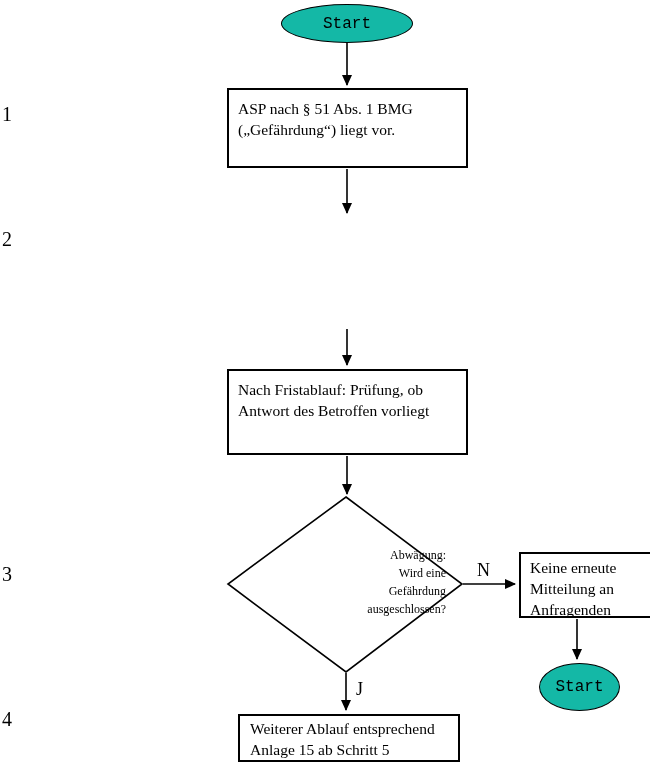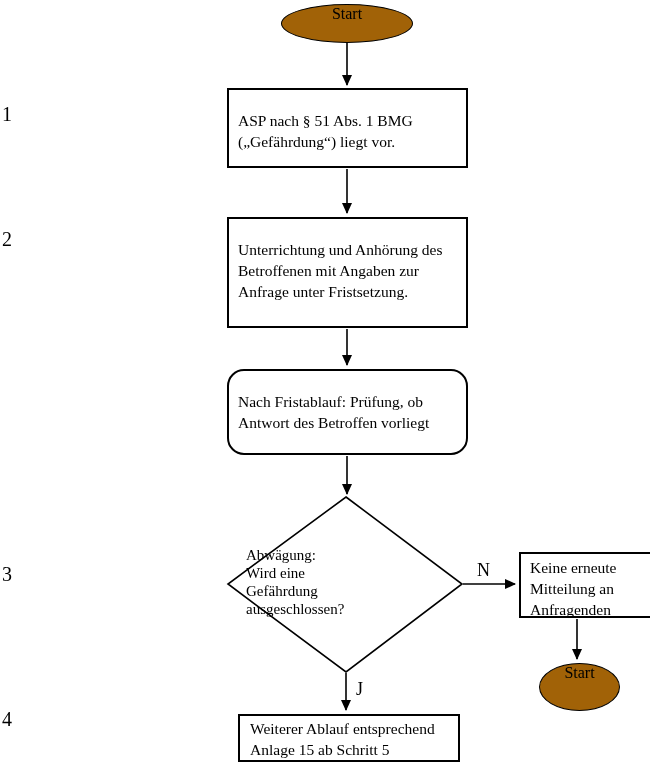--- a/index.html
+++ b/index.html
@@ -14,43 +14,44 @@
   }
   .connectors { position: absolute; left: 0; top: 0; }
   .box {
     position: absolute;
     box-sizing: border-box;
     border: 2px solid #000000;
     background: #ffffff;
     font-size: 15.5px;
     line-height: 21px;
     white-space: pre-line;
-    padding: 20px 9px;
+    padding: 8px 9px;
   }
   .oval {
     position: absolute;
     box-sizing: border-box;
     border: 1.5px solid #000000;
     border-radius: 50%;
-    background: #a16207;
+    background: #14b8a6;
     display: flex;
-    align-items: flex-start;
+    align-items: center;
     justify-content: center;
     font-size: 16px;
+    font-family: Liberation Mono, monospace;
   }
   .num {
     position: absolute;
     left: 2px;
     font-size: 20px;
     line-height: 24px;
   }
   .dtext {
     position: absolute;
-    text-align: left;
-    font-size: 15px;
+    text-align: right;
+    font-size: 12px;
     line-height: 18px;
     white-space: pre-line;
   }
   .blabel {
     position: absolute;
     font-size: 18px;
     line-height: 20px;
   }
 </style>
 </head>
@@ -79,25 +80,22 @@
   <div class="num" style="top:562px;">3</div>
   <div class="num" style="top:707px;">4</div>
 
   <div class="oval" style="left:281px; top:4px; width:132px; height:39px;">
     <span>Start</span>
   </div>
 
   <div class="box" style="left:227px; top:88px; width:241px; height:80px;">ASP nach § 51 Abs. 1 BMG
 („Gefährdung“) liegt vor.</div>
 
-  <div class="box" style="left:227px; top:217px; width:241px; height:111px;">Unterrichtung und Anhörung des
-Betroffenen mit Angaben zur
-Anfrage unter Fristsetzung.</div>
 
-  <div class="box" style="left:227px; top:369px; width:241px; height:86px;border-radius:17px;">Nach Fristablauf: Prüfung, ob
+  <div class="box" style="left:227px; top:369px; width:241px; height:86px;">Nach Fristablauf: Prüfung, ob
 Antwort des Betroffen vorliegt</div>
 
   <div class="dtext" style="left:246px; top:546px; width:200px;">Abwägung:
 Wird eine
 Gefährdung
 ausgeschlossen?</div>
 
   <div class="blabel" style="left:477px; top:560px;">N</div>
 
   <div class="box" style="left:519px; top:552px; width:135px; height:66px; padding-top:3px;">Keine erneute

